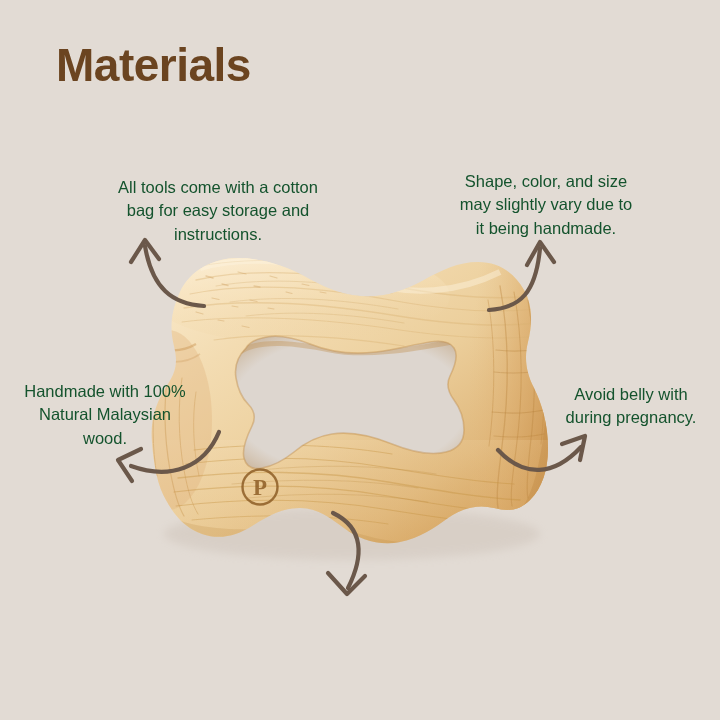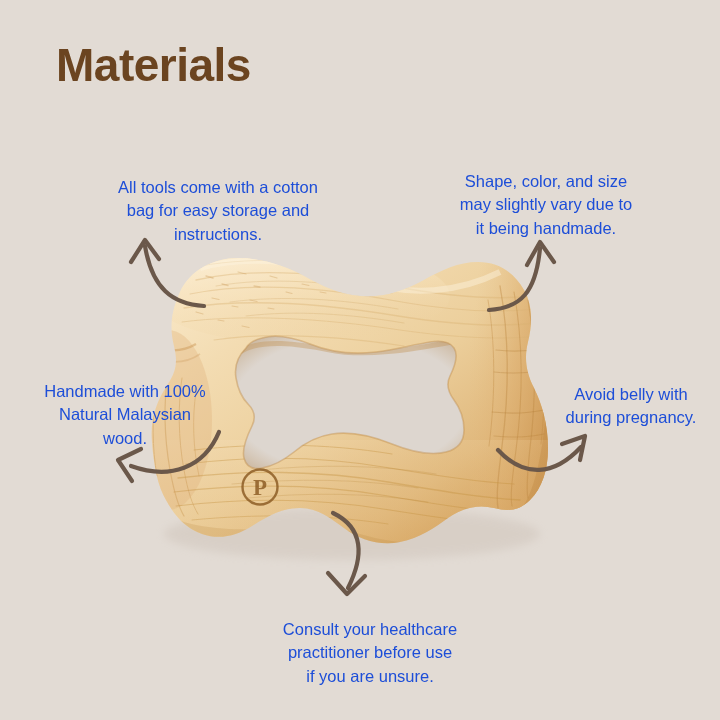--- a/index.html
+++ b/index.html
@@ -25,29 +25,29 @@
     font-size: 46px;
     font-weight: bold;
     letter-spacing: -0.5px;
     color: #6b4420;
     line-height: 1.1;
     white-space: nowrap;
   }
   
   .caption {
     position: absolute;
-    color: #1d4ed8;
+    color: #14532d;
     font-size: 16.5px;
     line-height: 1.42;
     text-align: center;
     white-space: pre-line;
   }
   #cap-cotton-bag   { left: 86px;  top: 176px; width: 264px; }
   #cap-handmade-var { left: 430px; top: 170px; width: 232px; }
-  #cap-natural-wood { left: 20px;   top: 380px; width: 210px; }
+  #cap-natural-wood { left: 0;   top: 380px; width: 210px; }
   #cap-belly-area   { left: 542px; top: 383px; width: 178px; }
   #cap-consult      { left: 252px; top: 618px; width: 236px; }
 
   
   #art {
     position: absolute;
     left: 0; top: 0;
     width: 720px;
     height: 720px;
     display: block;
@@ -365,17 +365,14 @@
 may slightly vary due to
 it being handmade.</div>
 
   <div class="caption" id="cap-natural-wood">Handmade with 100%
 Natural Malaysian
 wood.</div>
 
   <div class="caption" id="cap-belly-area">Avoid belly with
 during pregnancy.</div>
 
-  <div class="caption" id="cap-consult">Consult your healthcare
-practitioner before use
-if you are unsure.</div>
 
 </div>
 
 </body></html>

